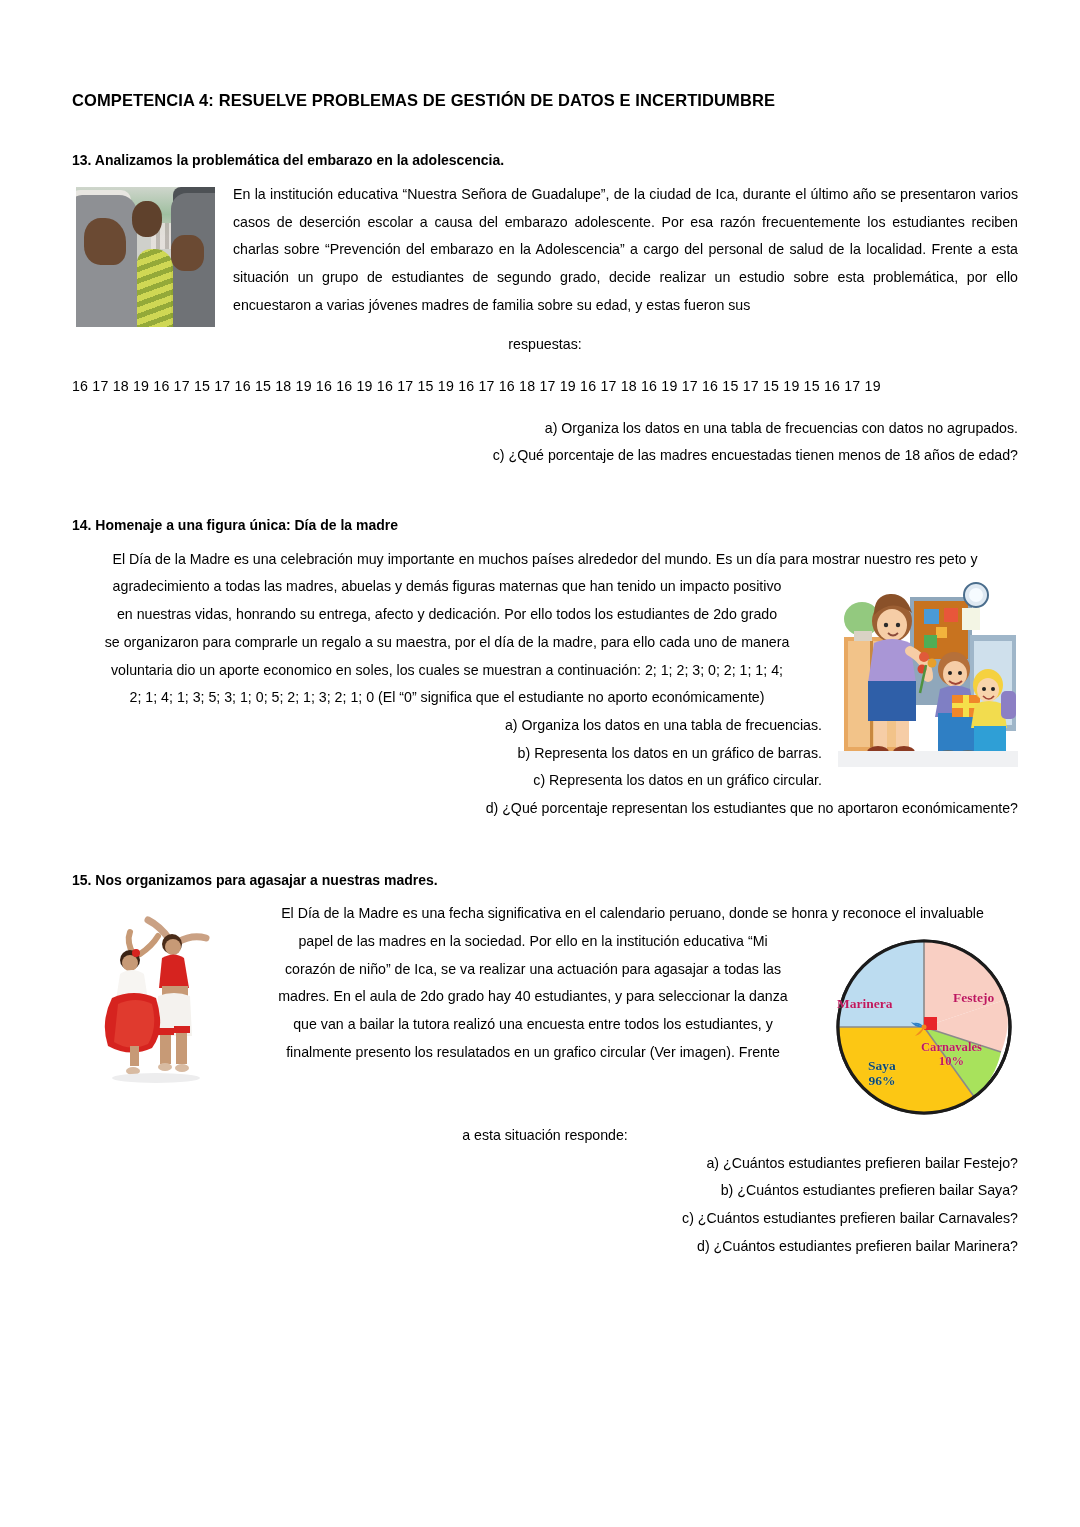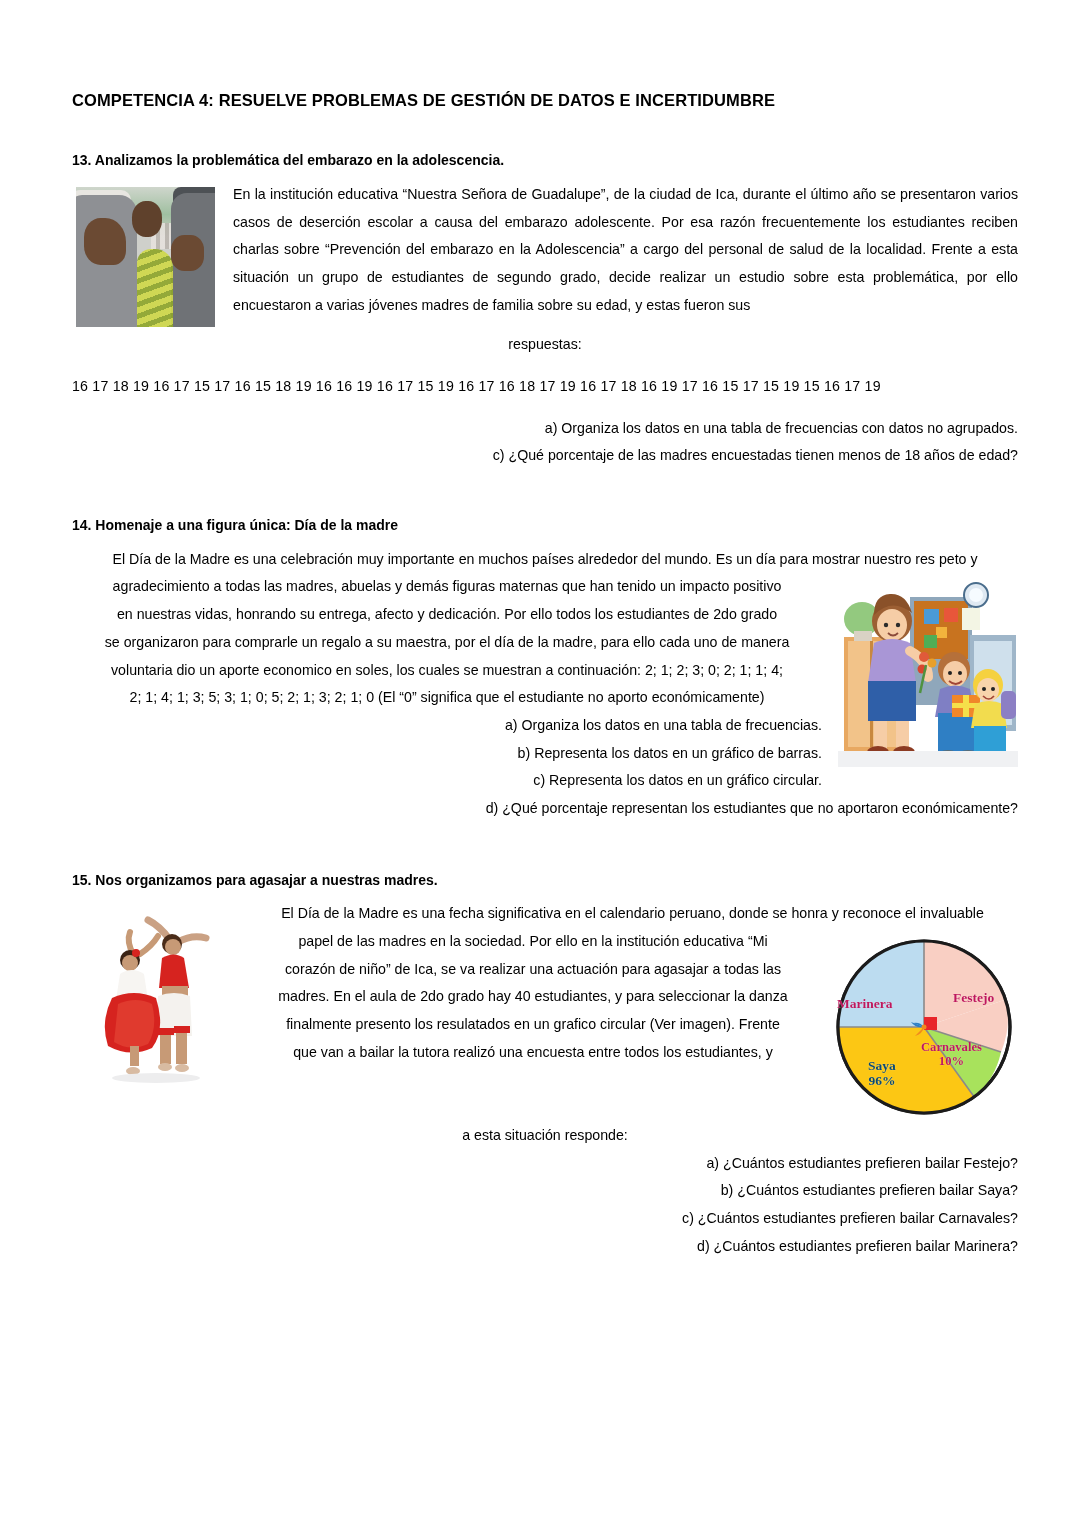--- a/index.html
+++ b/index.html
@@ -352,22 +352,22 @@
         </div>
         <div class="pie-label lbl-saya">
           <span>Saya</span><br>
           <span>96%</span>
         </div>
       </div>
 
       <p class="body-text left">papel de las madres en la sociedad. Por ello en la institución educativa “Mi</p>
       <p class="body-text left">corazón de niño” de Ica, se va realizar una actuación para agasajar a todas las</p>
       <p class="body-text left">madres. En el aula de 2do grado hay 40 estudiantes, y para seleccionar la danza</p>
+      <p class="body-text left">que van a bailar la tutora realizó una encuesta entre todos los estudiantes, y</p>
       <p class="body-text left">finalmente presento los resulatados  en un grafico circular (Ver imagen). Frente</p>
-      <p class="body-text left">que van a bailar la tutora realizó una encuesta entre todos los estudiantes, y</p>
     </div>
 
     <p class="body-text left">a esta situación responde:</p>
 
     <p class="sub-q">a) ¿Cuántos estudiantes prefieren bailar Festejo?</p>
     <p class="sub-q">b) ¿Cuántos estudiantes prefieren bailar Saya?</p>
     <p class="sub-q">c) ¿Cuántos estudiantes prefieren bailar Carnavales?</p>
     <p class="sub-q">d) ¿Cuántos estudiantes prefieren bailar Marinera?</p>
   </section>
 

